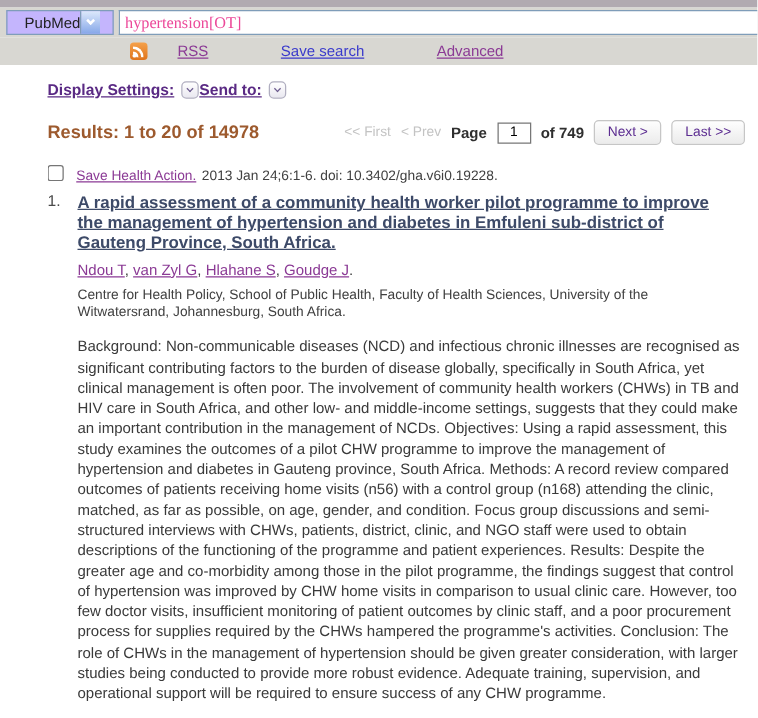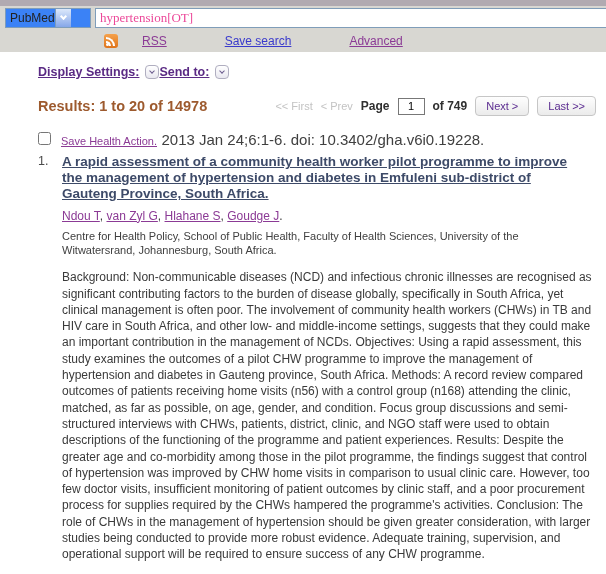--- a/index.html
+++ b/index.html
@@ -2,22 +2,22 @@
 <html><head>
 <meta charset="utf-8">
 <style>
   * { margin:0; padding:0; box-sizing:border-box; }
   html,body { width:606px; height:574px; overflow:hidden; background:#fff;
     font-family:"Liberation Sans", sans-serif; color:#3c3c3c; }
 
   
   .top-strip { height:6px; background:#b1aab1; }
   .search-row { background:#d8d7d2; display:flex; align-items:center; padding:2px 0 2px 5px; }
-  .xp-select { width:86px; height:20px; background:#3b82f6; border:1px solid #7f9db9;
-    display:flex; align-items:center; justify-content:flex-start;
+  .xp-select { width:86px; height:20px; background:#c4b5fd; border:1px solid #7f9db9;
+    display:flex; align-items:center; justify-content:center;
     font-size:12px; color:#222; padding-left:4px; cursor:default; }
   .xp-select-btn { width:16px; height:18px; background:linear-gradient(#dce8fb,#86a7e8);
     border-left:1px solid #7f9db9; display:flex; align-items:center; justify-content:center; }
   .chev-w { display:inline-block; width:5px; height:5px; border-right:2px solid #fff;
     border-bottom:2px solid #fff; transform:rotate(45deg); margin-top:-3px; }
   .search-input { flex:1; height:20px; border:1px solid #7f9db9; border-right:none;
     margin-left:4px; font-size:13px; padding:0 4px; color:#ec4899;
     font-family:Liberation Serif, serif; }
 
   .toolbar-row { background:#d8d7d2; height:22px; display:flex; align-items:center;
@@ -56,21 +56,21 @@
   .pager .lbl { color:#2f2f2f; font-weight:bold; font-size:12px; }
   .page-input { width:27px; height:17px; border:1px solid #777; font-size:11px;
     text-align:center; font-family:"Liberation Sans", sans-serif; }
   .pg-btn { padding:3px 10px; border:1px solid #c6c6c6; border-radius:4px;
     background:linear-gradient(#fefefe,#ebebeb); color:#5c2d91; font-size:11px; cursor:pointer; }
 
   
   .cite-row { display:flex; align-items:flex-start; margin-bottom:5px; }
   .cite-row input[type=checkbox] { width:13px; height:13px; margin:1px 10px 0 0; }
   .journal-link { color:#8b3a95; font-size:11px; text-decoration:underline; cursor:pointer; }
-  .cite-text { color:#404040; font-size:15px; }
+  .cite-text { color:#404040; font-size:11px; }
 
   .title-row { display:flex; margin-bottom:7px; }
   .idx { width:24px; color:#4a4a4a; font-size:12.5px; flex:0 0 auto; }
   .title-link { display:block; max-width:508px; color:#3d4a68; font-size:13.5px;
     font-weight:bold; line-height:1.18; text-decoration:underline; cursor:pointer; }
 
   .indent { margin-left:24px; }
   .authors { font-size:12px; margin-bottom:7px; color:#404040; }
   .author-link { color:#8b3a95; font-size:12px; text-decoration:underline; cursor:pointer; }
   .affiliation { font-size:11px; color:#404040; max-width:530px; line-height:1.25; margin-bottom:12px; }

